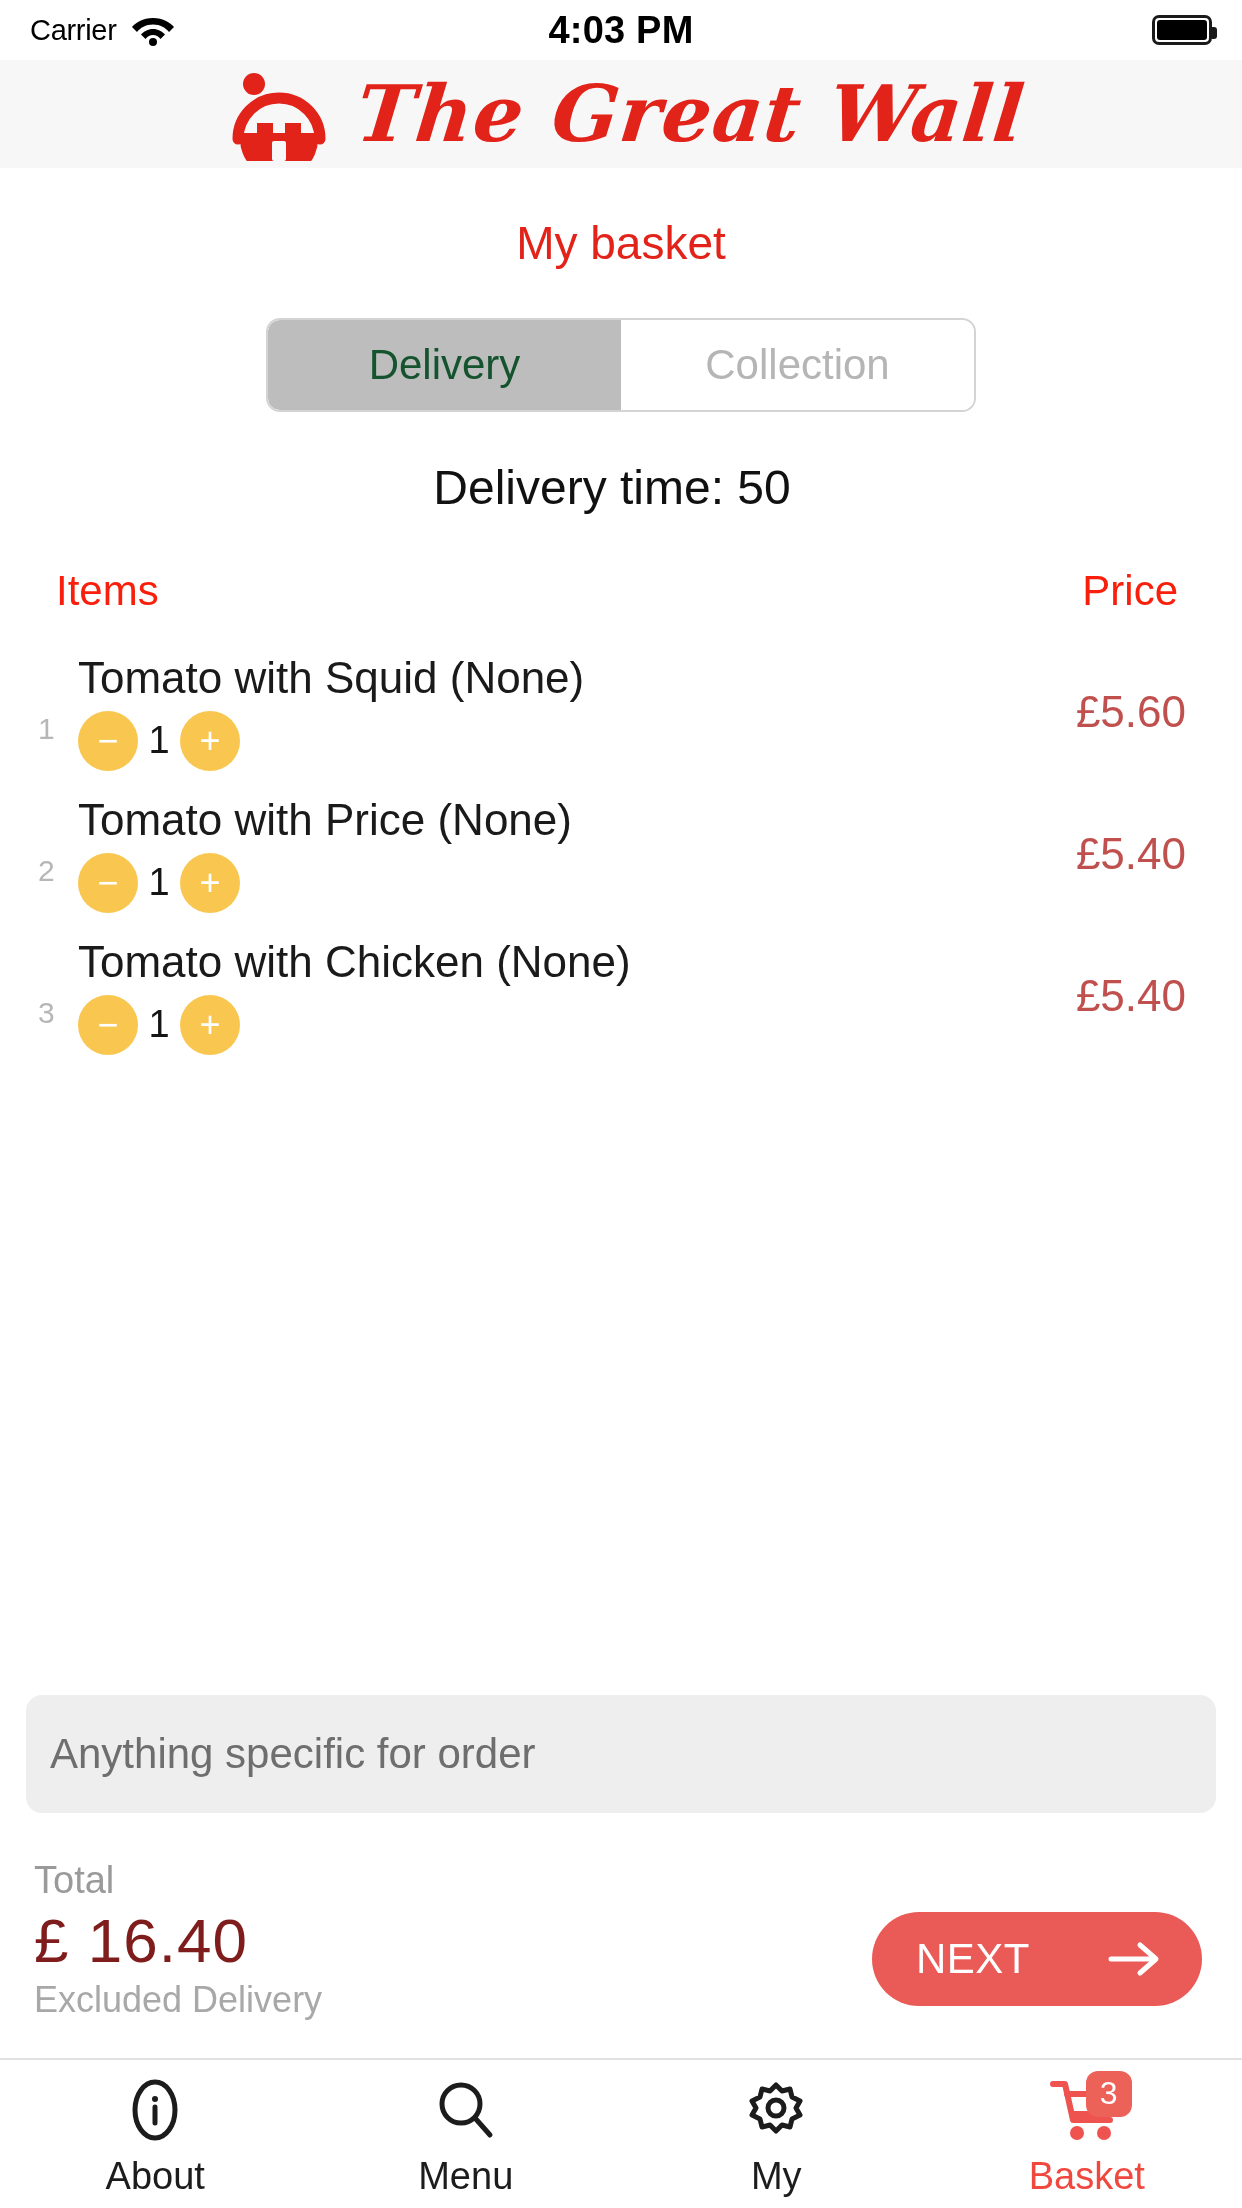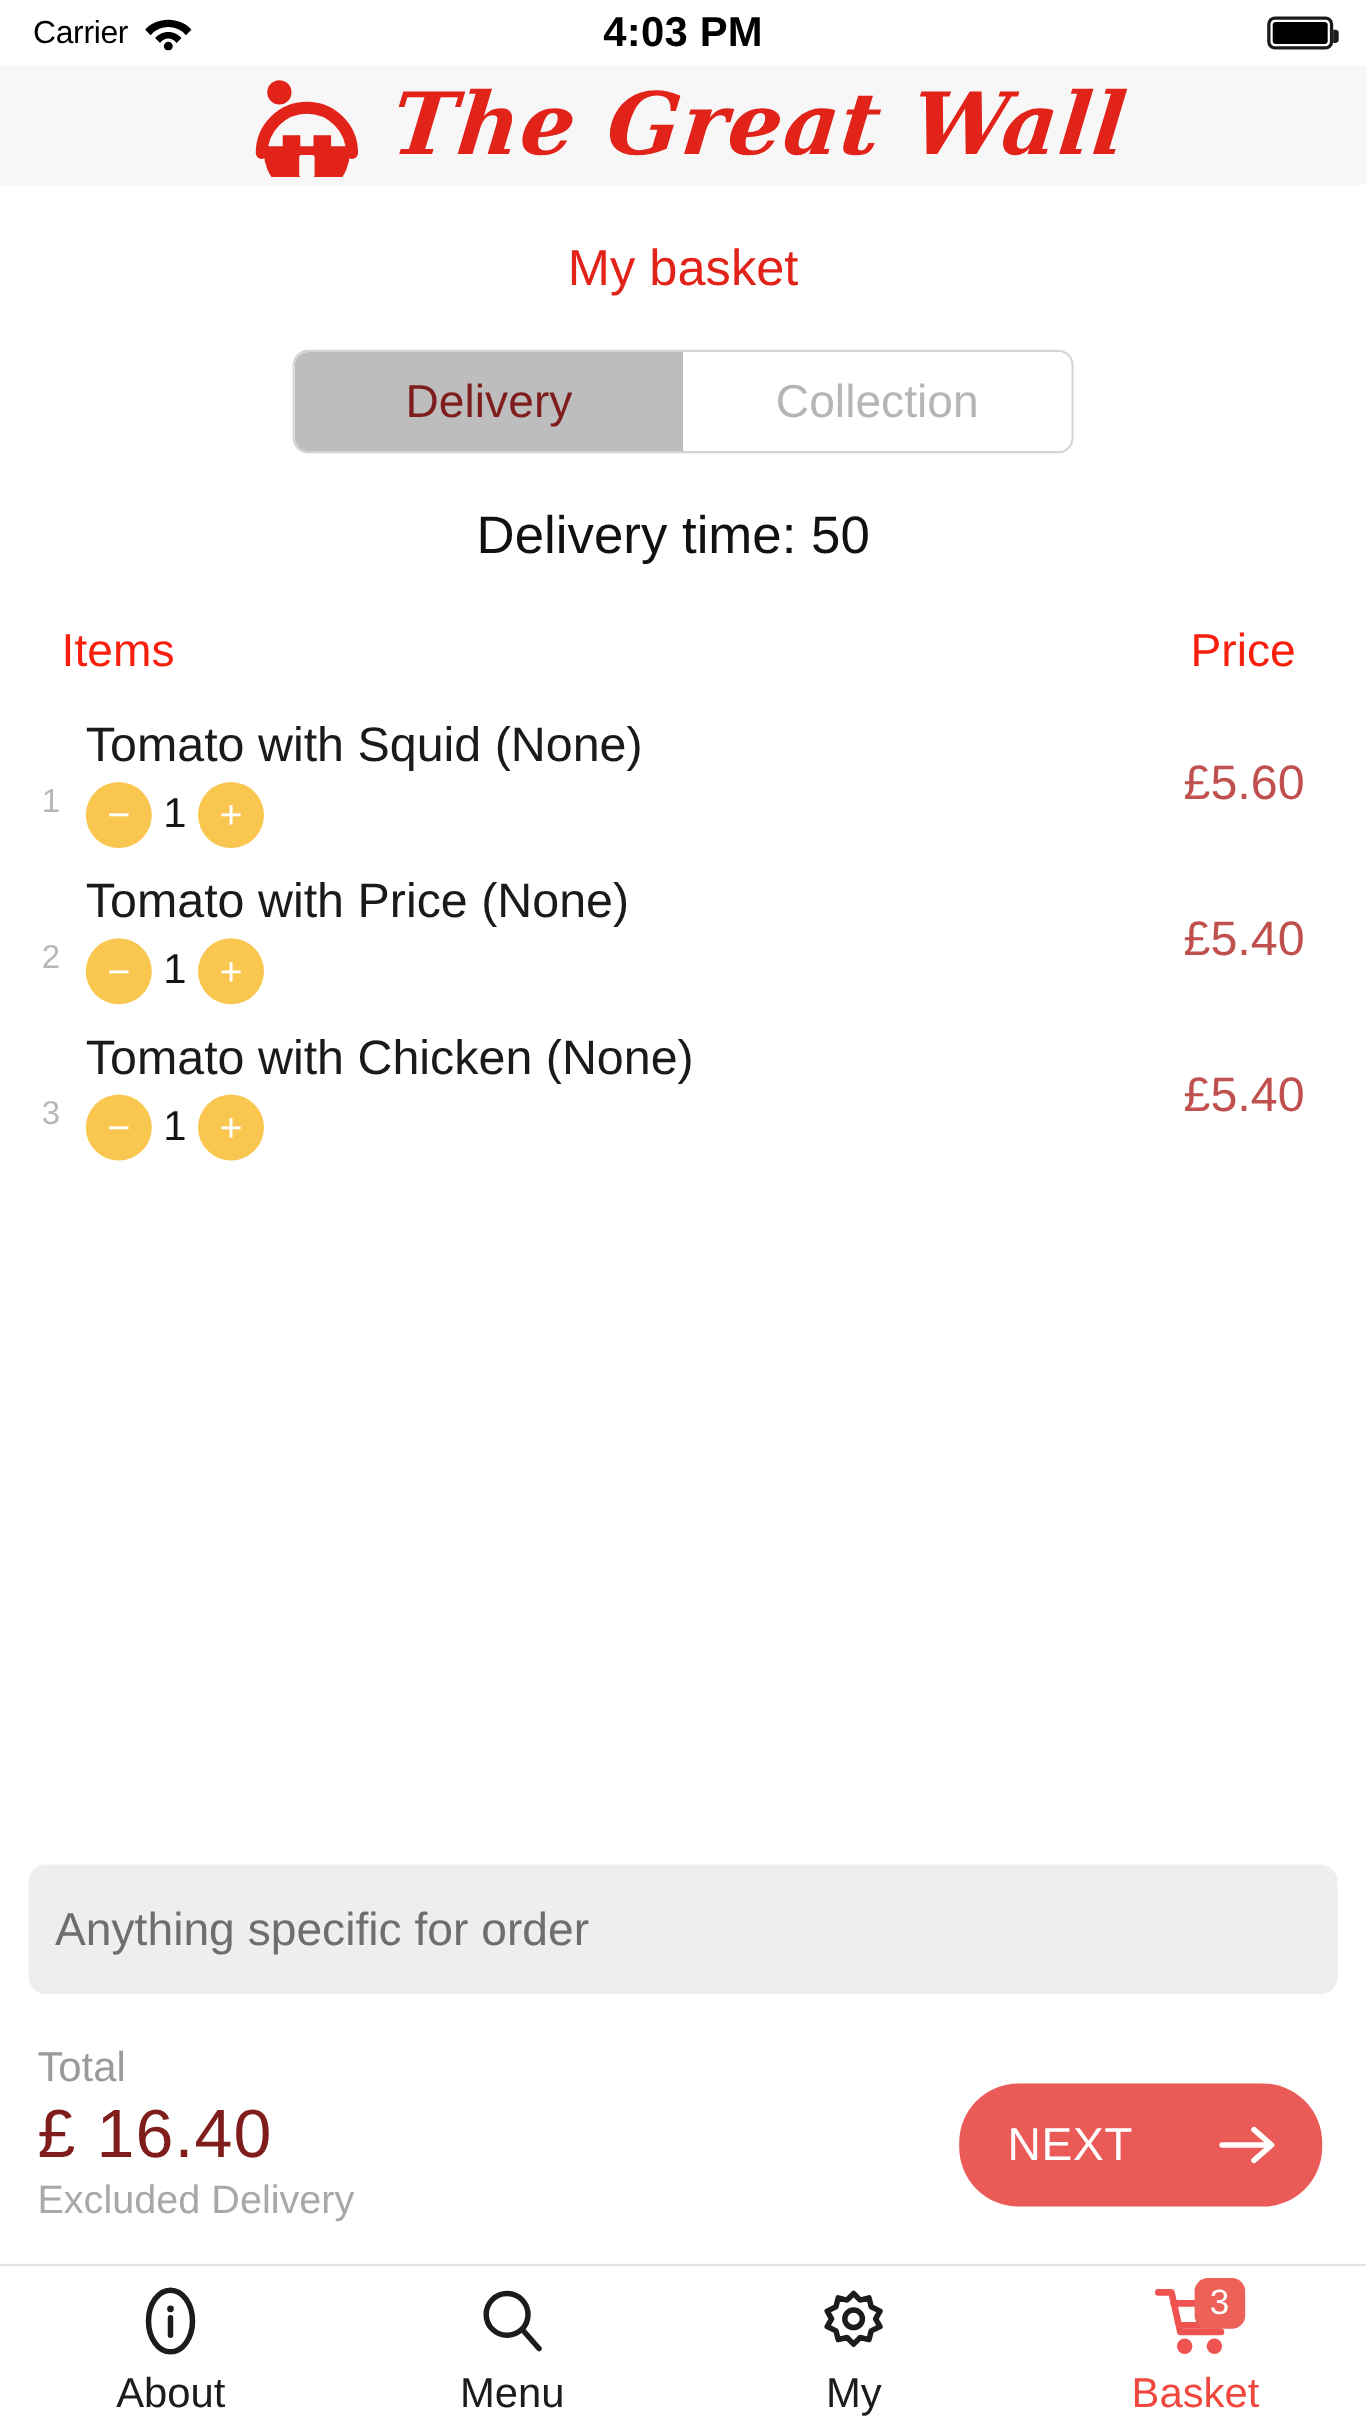--- a/index.html
+++ b/index.html
@@ -129,21 +129,21 @@
     flex: 1;
     display: flex;
     align-items: center;
     justify-content: center;
     font-size: 42px;
     color: #b5b5b5;
     background: #fff;
   }
   .segment.active {
     background: #bdbdbd;
-    color: #7f1d1d;
+    color: #14532d;
     border-radius: 12px 0 0 12px;
     text-align: right;
   }
 
   
   .delivery-time {
     text-align: center;
     font-size: 48px;
     color: #111;
     margin-top: 48px;
@@ -242,21 +242,21 @@
     padding: 44px 40px 0 34px;
   }
   .totals-left { display: flex; flex-direction: column; }
   .total-label { color: #9a9a9a; font-size: 38px; line-height: 1.25; }
   .total-amount { color: #7f1d1d; font-size: 62px; line-height: 1.18; font-weight: 400; letter-spacing: 1px; }
   .total-note { color: #a8a8a8; font-size: 36px; line-height: 1.3; }
 
   .next-btn {
     margin-left: auto;
     width: 330px;
-    height: 112px;
+    height: 94px;
     background: #ea5a57;
     border-radius: 54px;
     display: flex;
     align-items: center;
     justify-content: space-between;
     padding: 0 40px 0 44px;
     margin-bottom: 18px;
     border: none;
   }
   .next-label {

